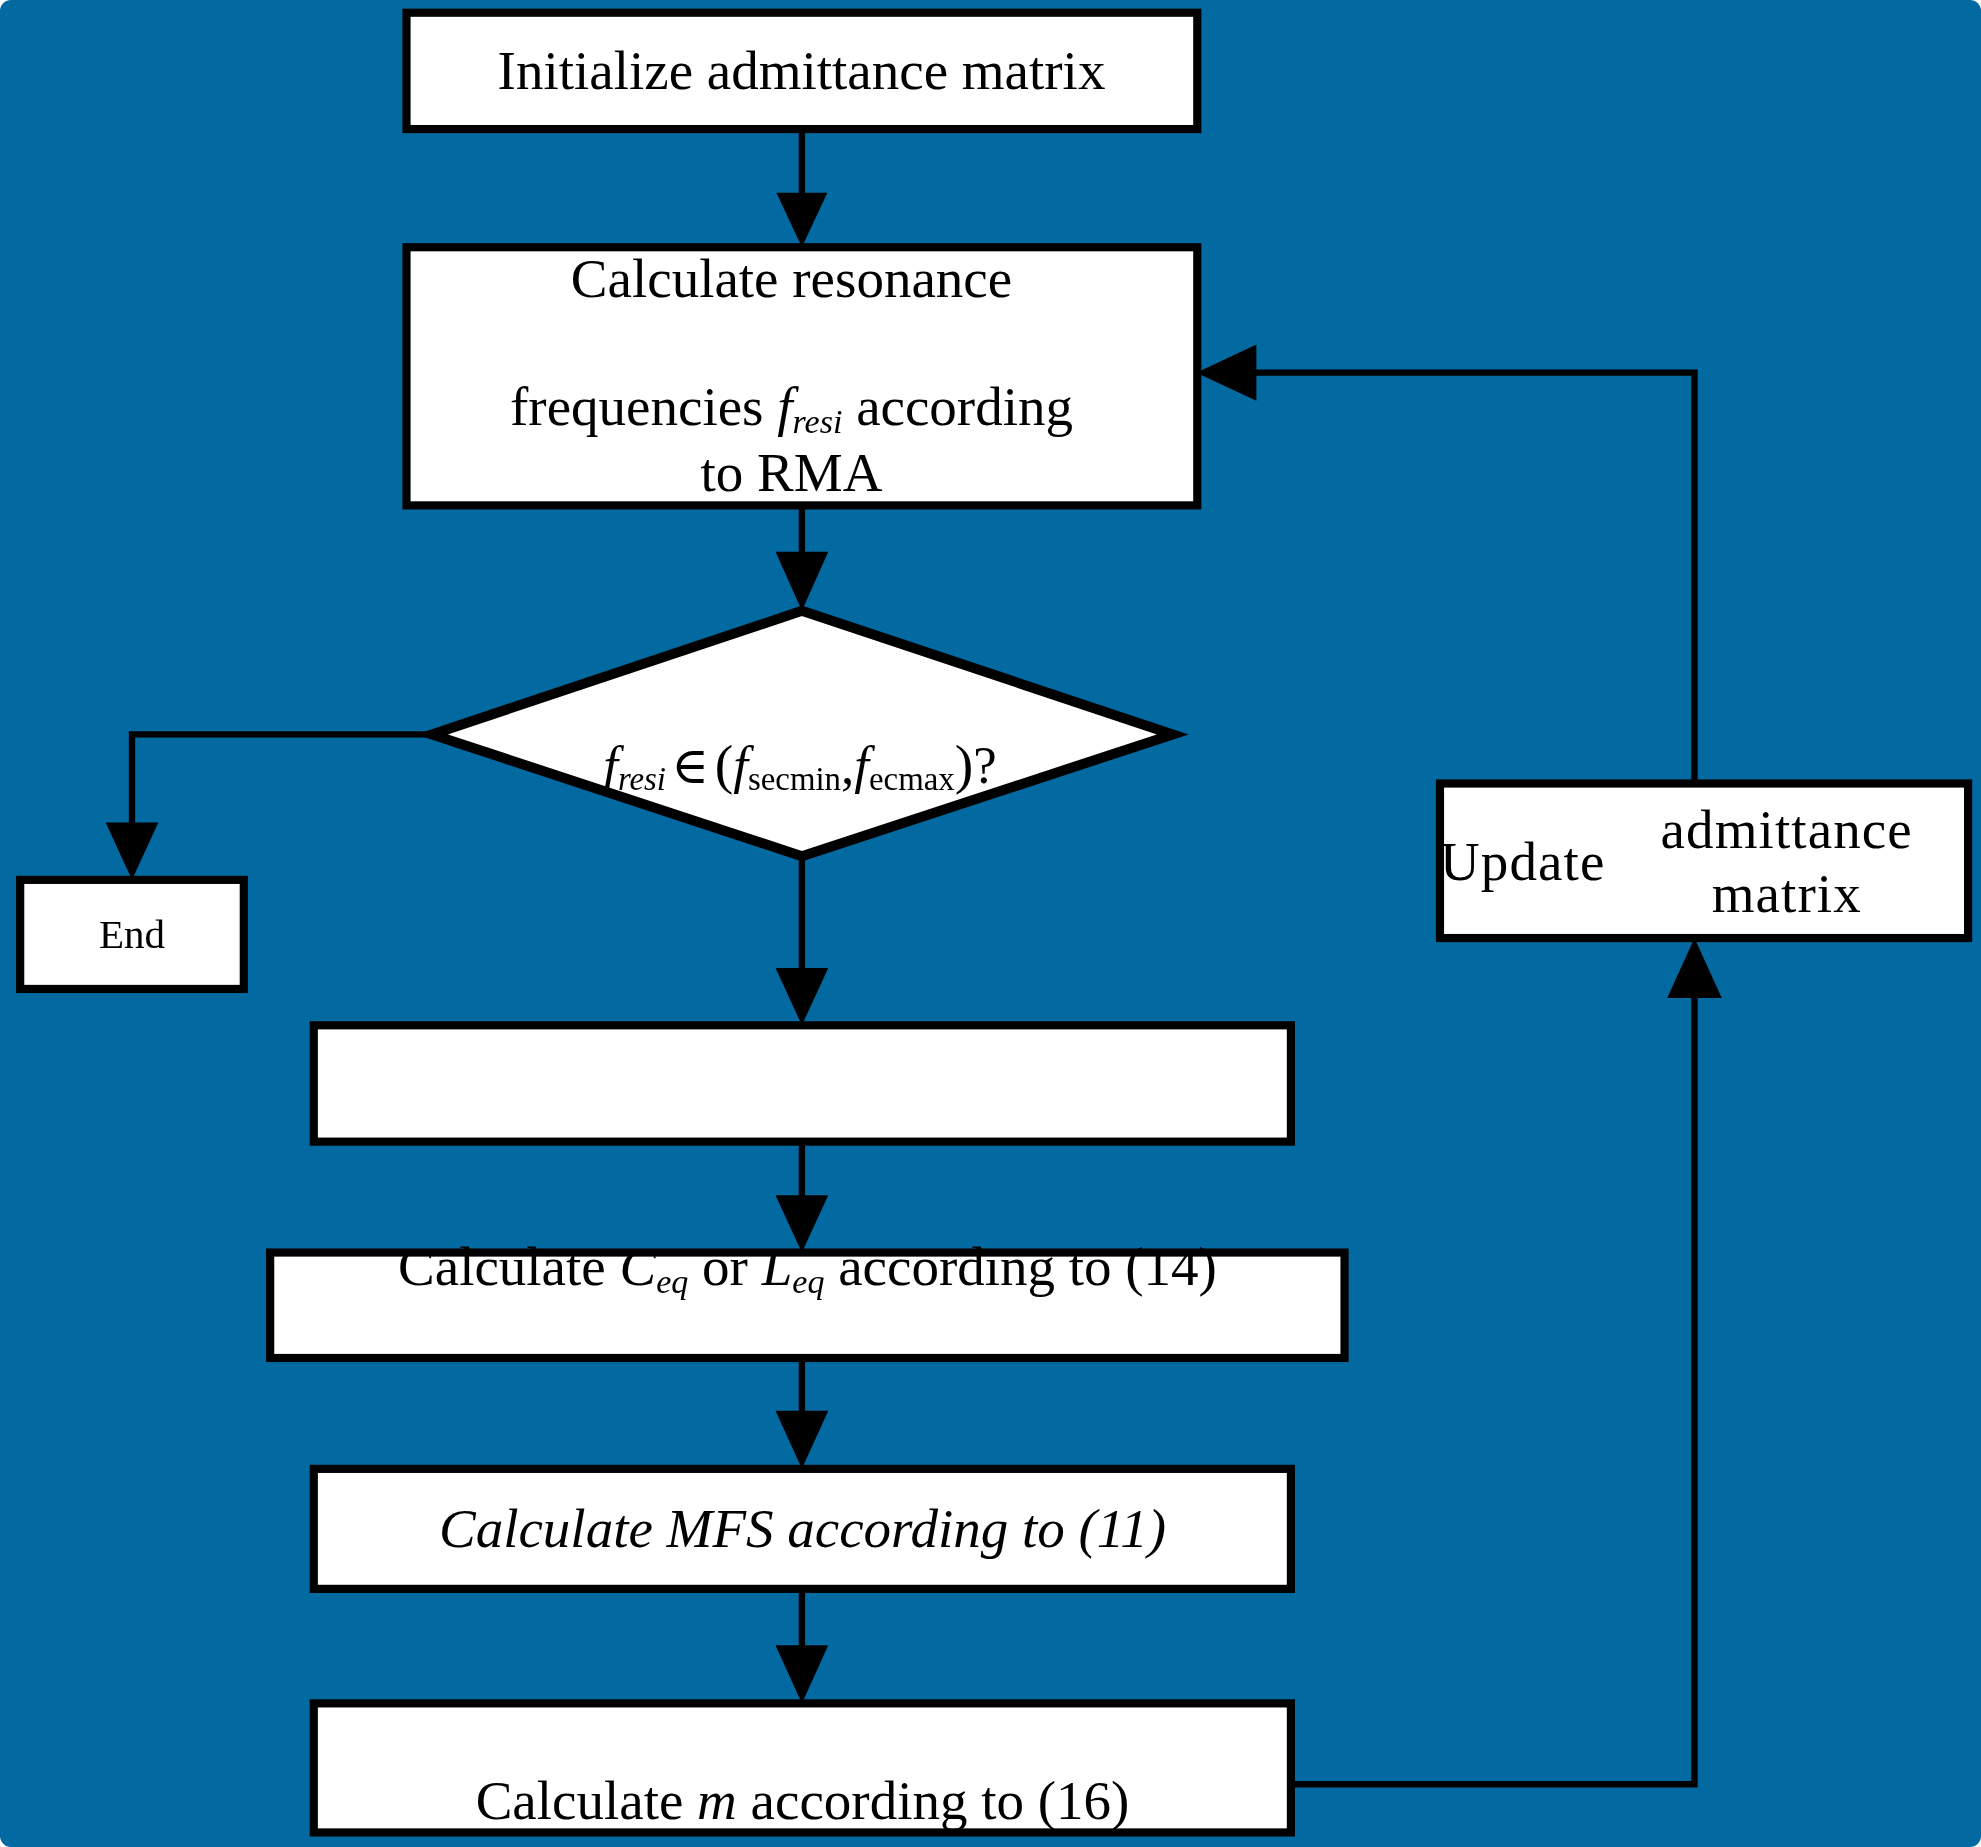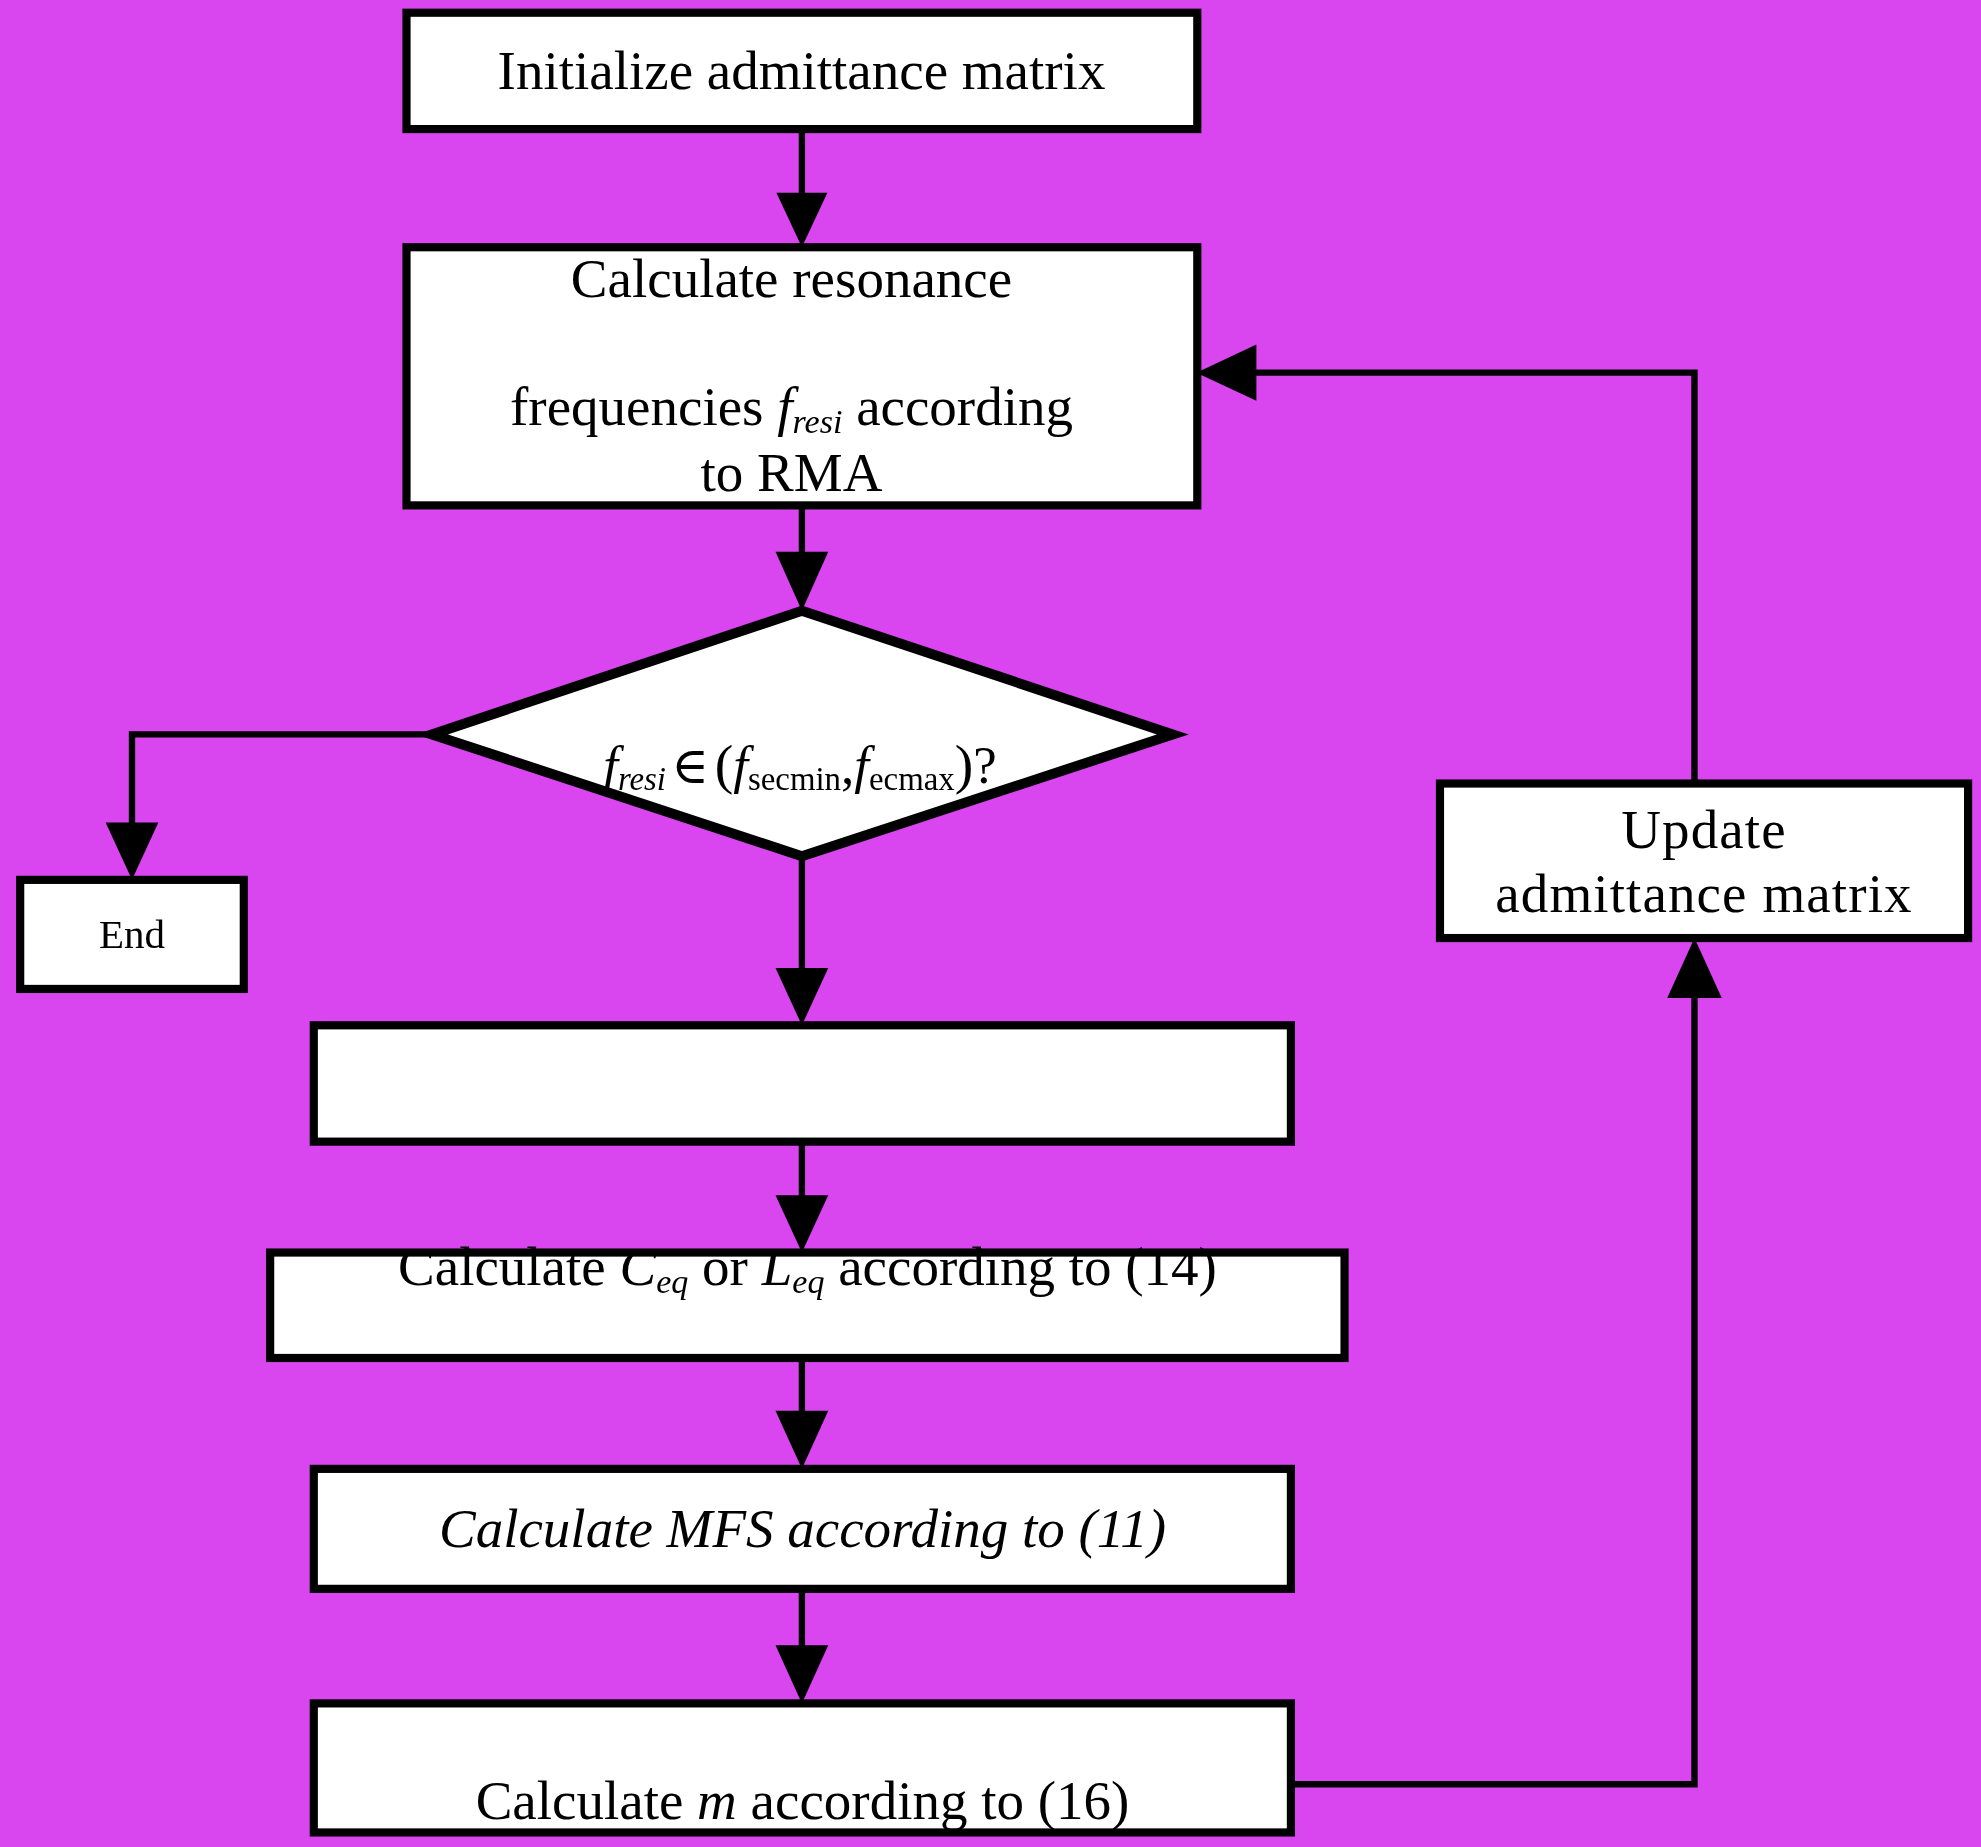--- a/index.html
+++ b/index.html
@@ -7,22 +7,23 @@
     padding: 0;
     background: #ffffff;
   }
   body {
     font-family: "Liberation Serif", "DejaVu Serif", serif;
   }
   #flowchart-root {
     position: relative;
     width: 1981px;
     height: 1847px;
-    background: #d946ef;
+    background: #0369a1;
     overflow: hidden;
+    border-radius: 11px;
   }
   svg.fc {
     position: absolute;
     top: 0;
     left: 0;
     width: 1981px;
     height: 1847px;
     display: block;
   }
   .node-rect {
@@ -180,19 +181,19 @@
   <div class="node-label lbl-box-calc" style="left:314px; top:1469px; width:977px; height:120px;font-style:italic;">
     <span>Calculate MFS according to (11)</span>
   </div>
 
   <div class="node-label lbl-box-calc" style="left:314px; top:1704px; width:977px; height:129px;">
     <span>
       <span>Calculate </span><span class="it">m</span><span> according to (16)</span>
     </span>
   </div>
 
-  <div class="node-label lbl-box-update" style="left:1440px; top:784px; width:528px; height:155px; flex-direction:column;">
+  <div class="node-label lbl-box-update" style="left:1440px; top:784px; width:528px; height:155px; flex-direction:row;">
     <span>Update</span>
     <span>admittance matrix</span>
   </div>
 
 </div>
 
 
 </body></html>

